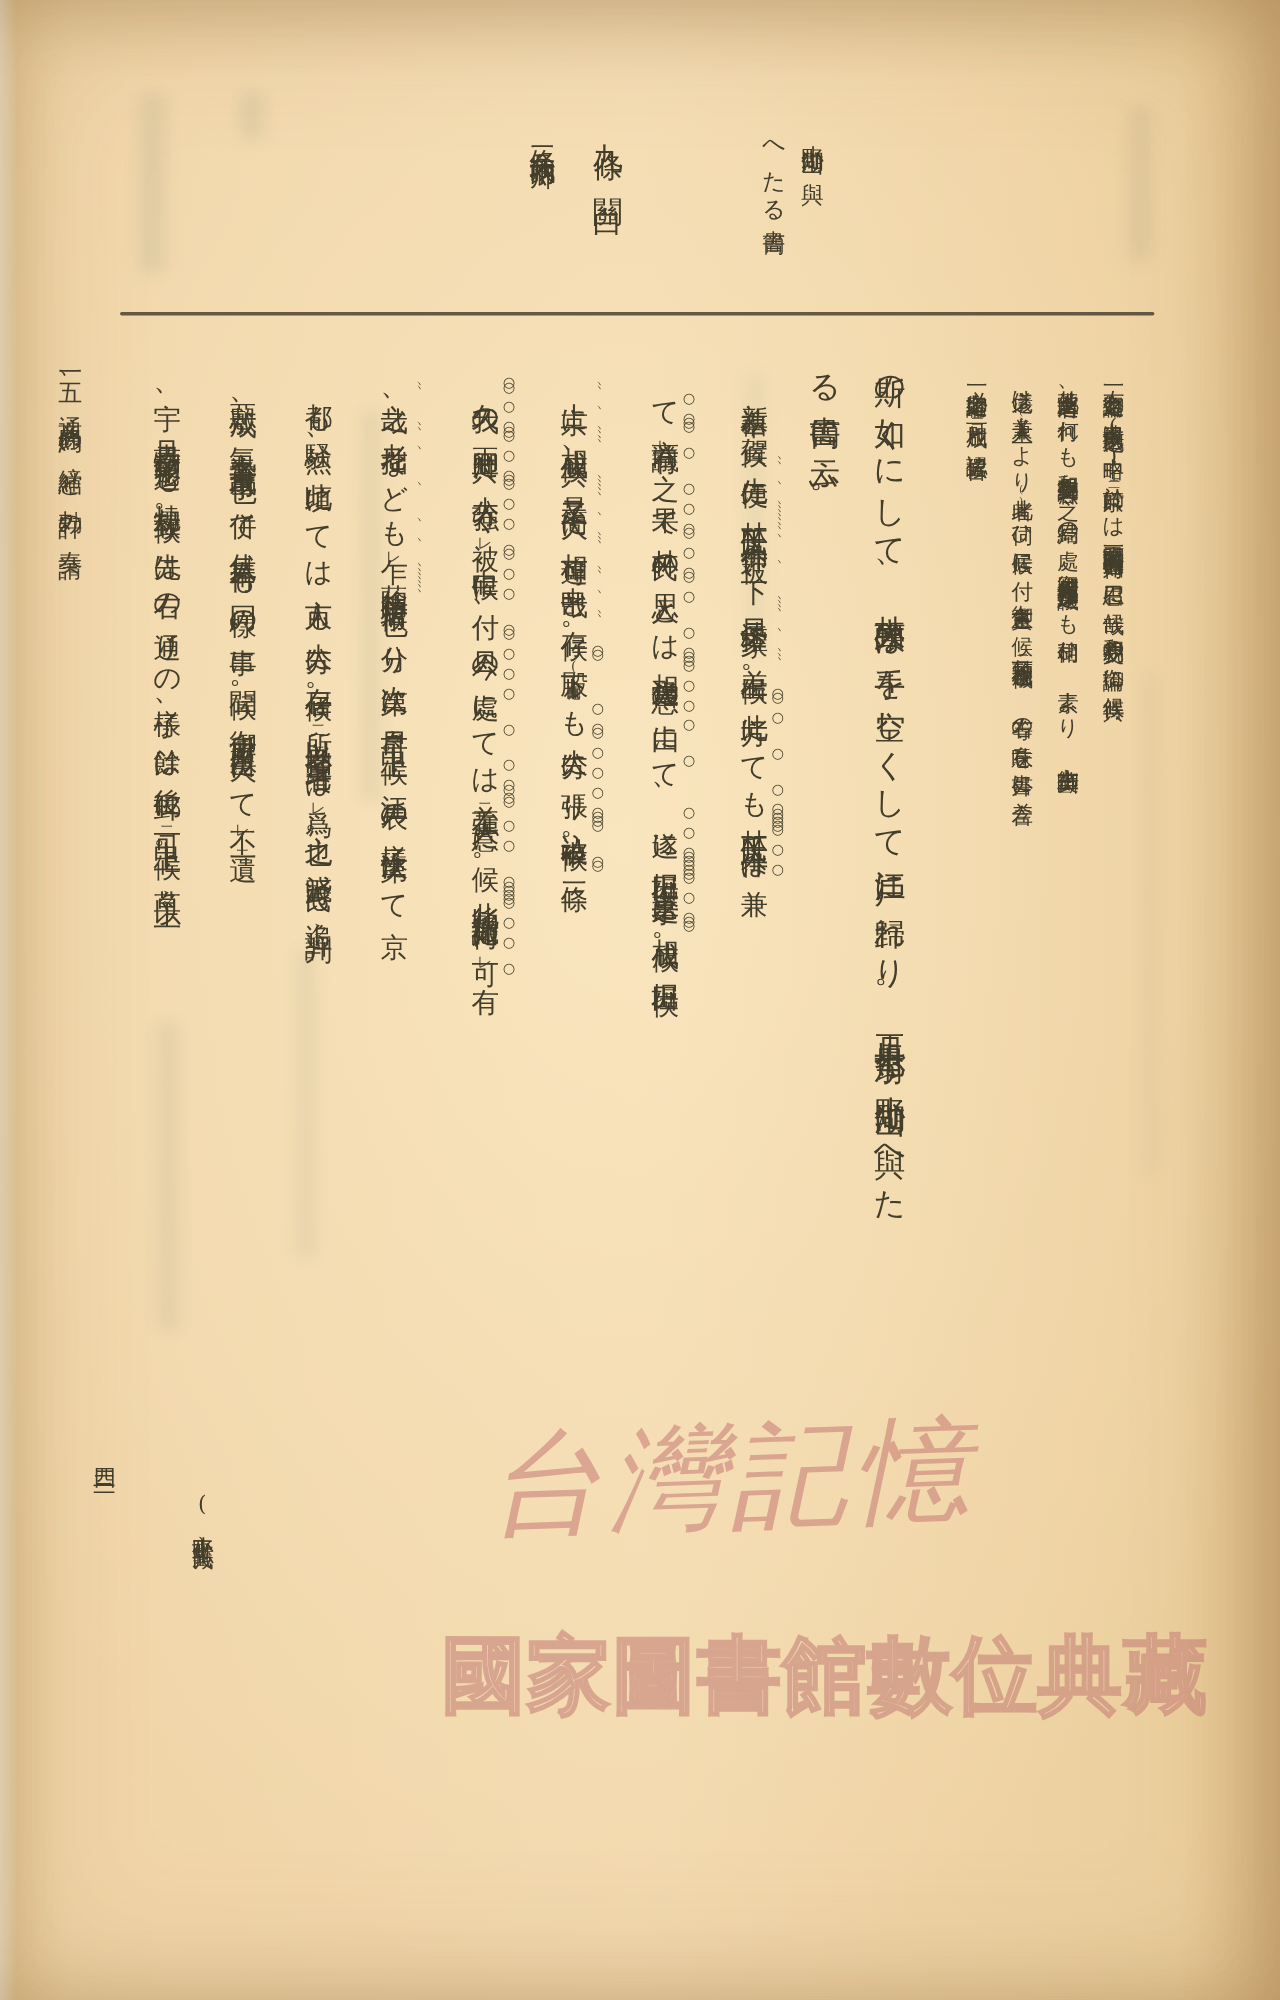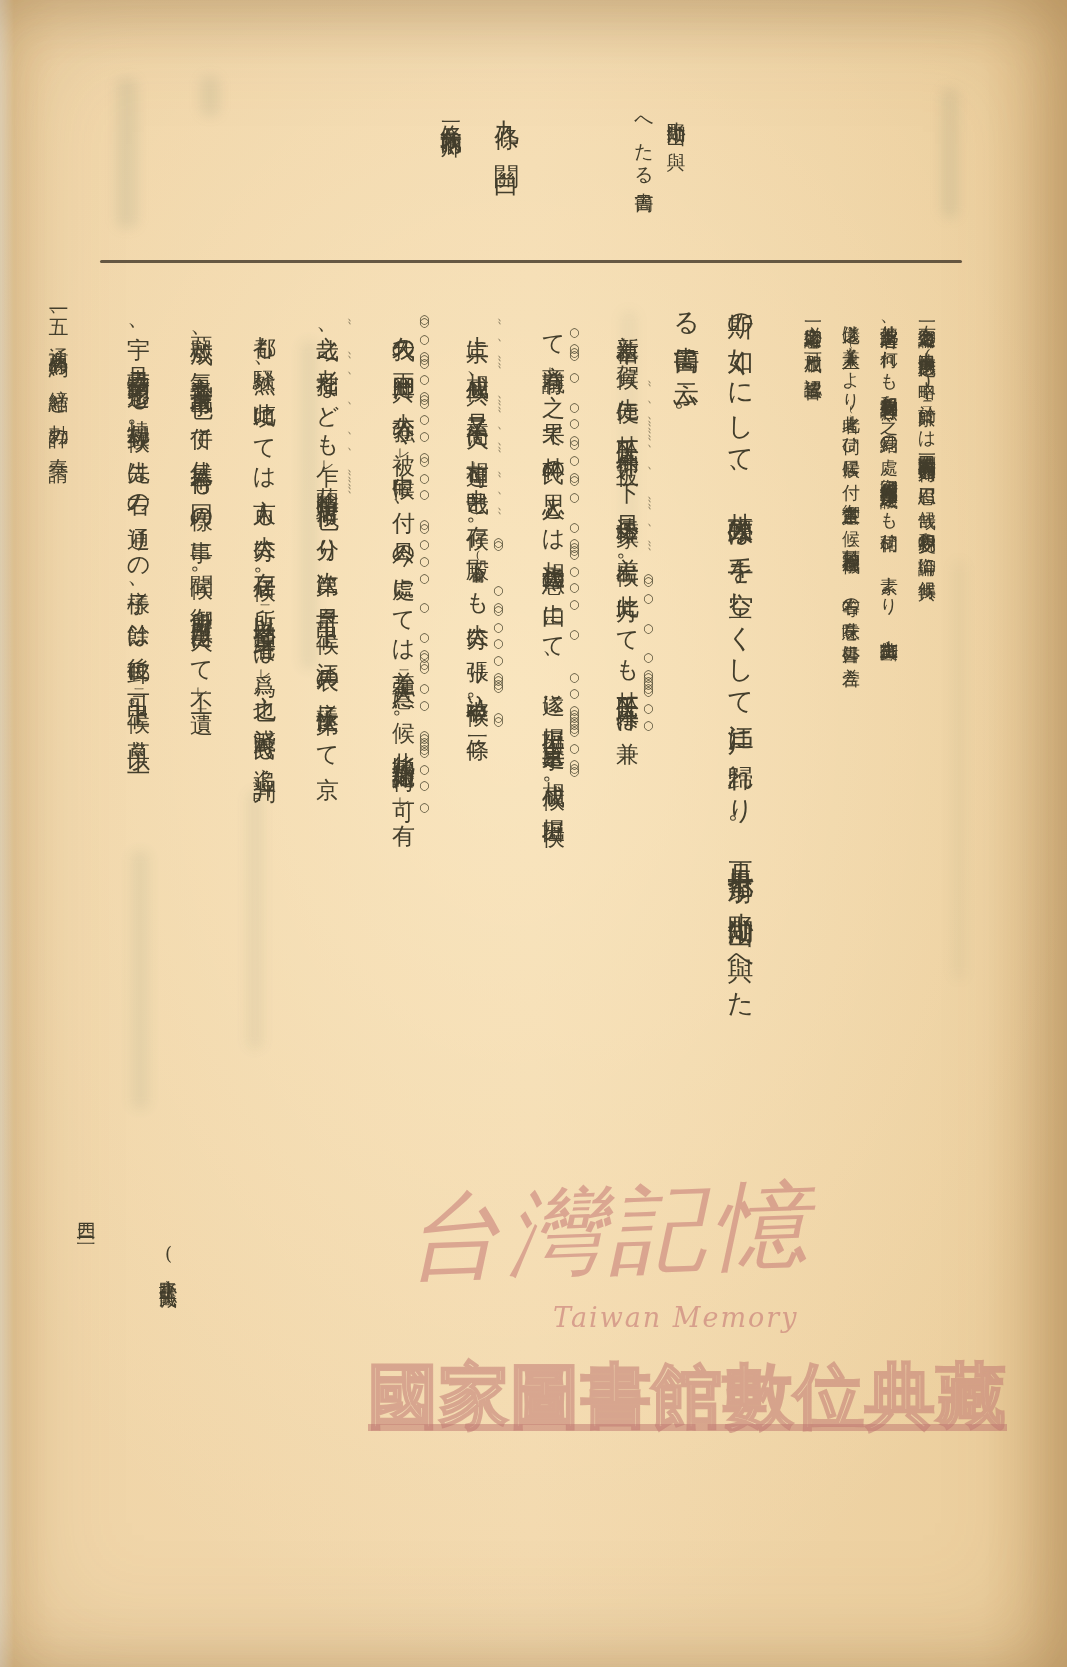--- a/index.html
+++ b/index.html
@@ -40,21 +40,21 @@
   #attribution{top:1243px;left:156px;font-size:18px;letter-spacing:2px;}
   
   #chapter{top:299px;left:46px;font-size:20px;letter-spacing:4px;}
   #pagenum{top:1208px;left:74px;font-size:19px;letter-spacing:3px;}
   
   .wm{position:absolute;pointer-events:none;}
   #wm1{left:405px;top:1168px;font-size:96px;font-style:italic;letter-spacing:6px;
        color:rgba(196,120,116,.55);transform:rotate(-2deg);}
   #wm2{left:553px;top:1302px;font-size:27px;font-style:italic;color:rgba(196,120,116,.6);letter-spacing:2px;}
   #wm3{left:368px;top:1350px;font-size:70px;font-weight:bold;letter-spacing:1px;
-       color:rgba(235,190,180,.14);text-decoration:underline;-webkit-text-stroke:2px rgba(190,115,110,.5);}
+       color:rgba(235,190,180,.14);-webkit-text-stroke:2px rgba(190,115,110,.5);}
   
   .ghost{position:absolute;background:rgba(110,125,95,.12);filter:blur(6px);border-radius:8px;}
   .g1{left:116px;top:78px;width:22px;height:150px;}
   .g2{left:200px;top:76px;width:20px;height:40px;}
   .g3{left:941px;top:88px;width:18px;height:130px;}
   .g4{left:300px;top:340px;width:18px;height:330px;opacity:.8;}
   .g5{left:246px;top:790px;width:18px;height:260px;opacity:.7;}
   .g6{left:130px;top:850px;width:20px;height:260px;opacity:.8;}
   .g7{left:620px;top:310px;width:18px;height:240px;opacity:.55;}
   .g8{left:952px;top:560px;width:14px;height:420px;opacity:.5;}
@@ -105,16 +105,15 @@
       <div class="col"><span>宇、且書物類印形迄も燒却致候。先は右の通りの樣子、餘は後郵に可</span><span class="kt">二</span><span>申上</span><span class="kt">一</span><span>候。草々以上</span></div>
     </div>
 
   <div class="vblock" id="attribution">(小野正弘氏藏)</div>
 
   <div class="vblock" id="chapter">一五、通商條約の締結と勅許の奏請</div>
 
   <div class="vblock" id="pagenum">四二三</div>
 
   <div class="wm" id="wm1">台灣記憶</div>
-  <div class="wm" id="wm2">Taiwan Memory</div>
   <div class="wm" id="wm3">國家圖書館數位典藏</div>
 
 </div>
 
 </body></html>

